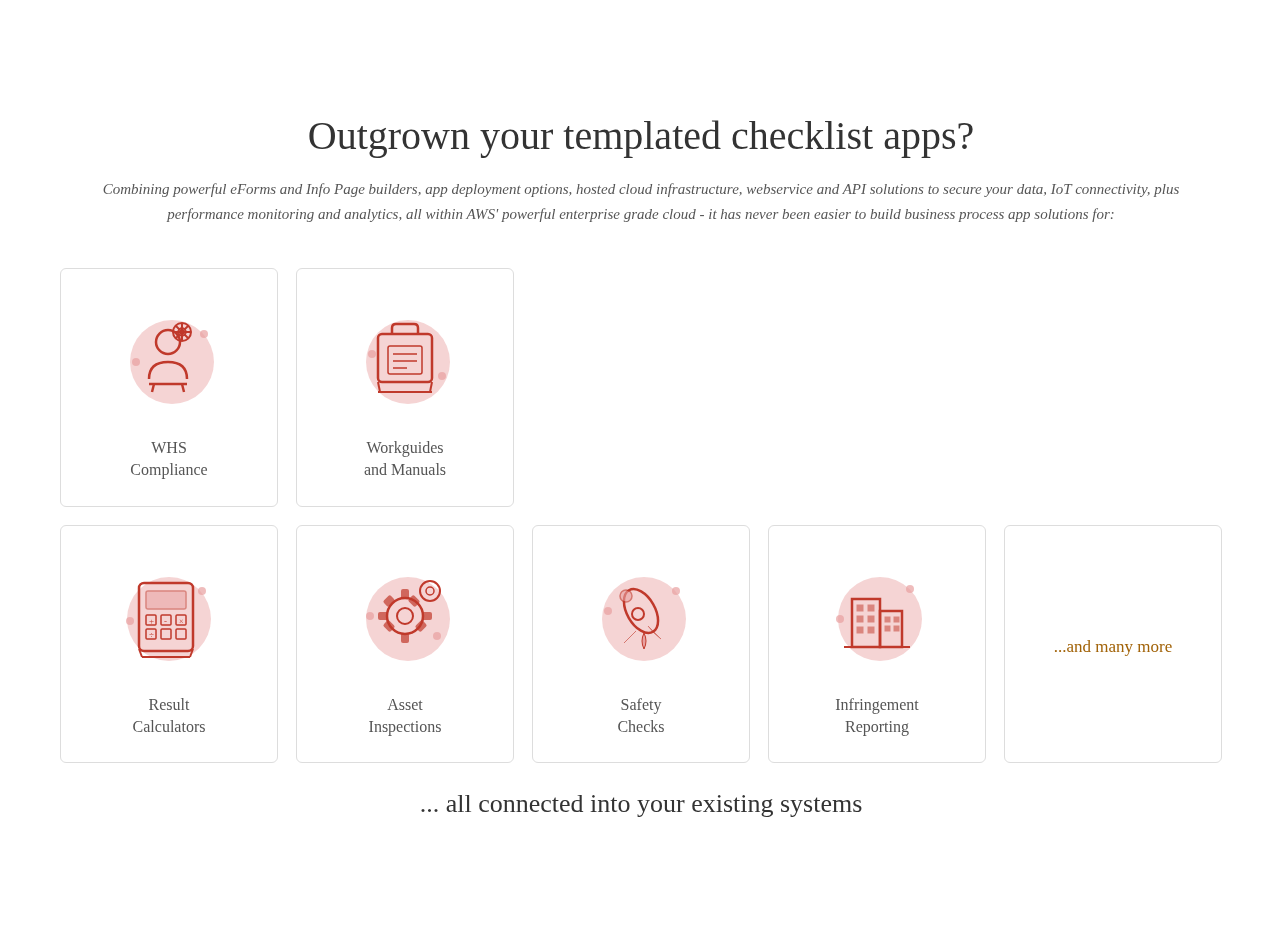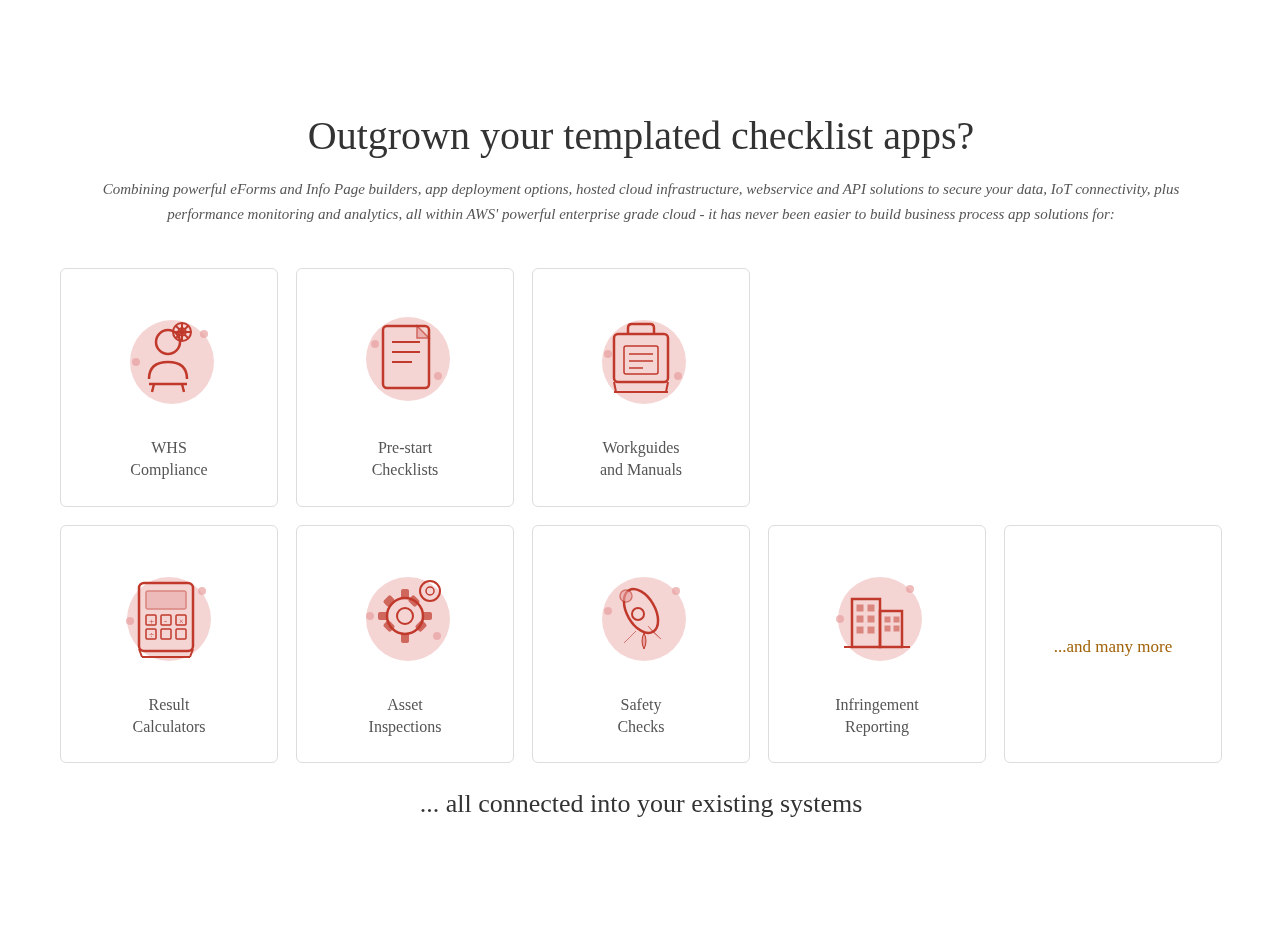--- a/index.html
+++ b/index.html
@@ -120,38 +120,20 @@
           <line x1="40" y1="80" x2="38" y2="88" stroke="#c0392b" stroke-width="2.5"></line>
           <line x1="68" y1="80" x2="70" y2="88" stroke="#c0392b" stroke-width="2.5"></line>
 
           <circle cx="22" cy="58" r="4" fill="#e8a0a0" opacity="0.7"></circle>
           <circle cx="90" cy="30" r="4" fill="#e8a0a0" opacity="0.7"></circle>
         </svg>
       </div>
       <div class="card-label">WHS<br>Compliance</div>
     </div>
 
-    <div class="card">
-      <div class="card-icon-area">
-        <svg class="icon-svg" viewBox="0 0 110 110" xmlns="http://www.w3.org/2000/svg">
-          <circle cx="58" cy="55" r="42" fill="#e8a0a0" opacity="0.45"></circle>
-
-          <rect x="33" y="22" width="46" height="62" rx="4" fill="none" stroke="#c0392b" stroke-width="2.5"></rect>
-          <line x1="42" y1="38" x2="70" y2="38" stroke="#c0392b" stroke-width="2"></line>
-          <line x1="42" y1="48" x2="70" y2="48" stroke="#c0392b" stroke-width="2"></line>
-          <line x1="42" y1="58" x2="62" y2="58" stroke="#c0392b" stroke-width="2"></line>
-
-          <path d="M67 22 L79 34 L67 34 Z" fill="#e8a0a0" opacity="0.7" stroke="#c0392b" stroke-width="1.5"></path>
-
-          <circle cx="25" cy="40" r="4" fill="#e8a0a0" opacity="0.7"></circle>
-          <circle cx="88" cy="72" r="4" fill="#e8a0a0" opacity="0.7"></circle>
-        </svg>
-      </div>
-      <div class="card-label">Pre-start<br>Checklists</div>
-    </div>
 
 
 
     <div class="card">
       <div class="card-icon-area">
         <svg class="icon-svg" viewBox="0 0 110 110" xmlns="http://www.w3.org/2000/svg">
           <circle cx="58" cy="58" r="42" fill="#e8a0a0" opacity="0.45"></circle>
 
           <rect x="28" y="30" width="54" height="48" rx="4" fill="none" stroke="#c0392b" stroke-width="2.5"></rect>
 

